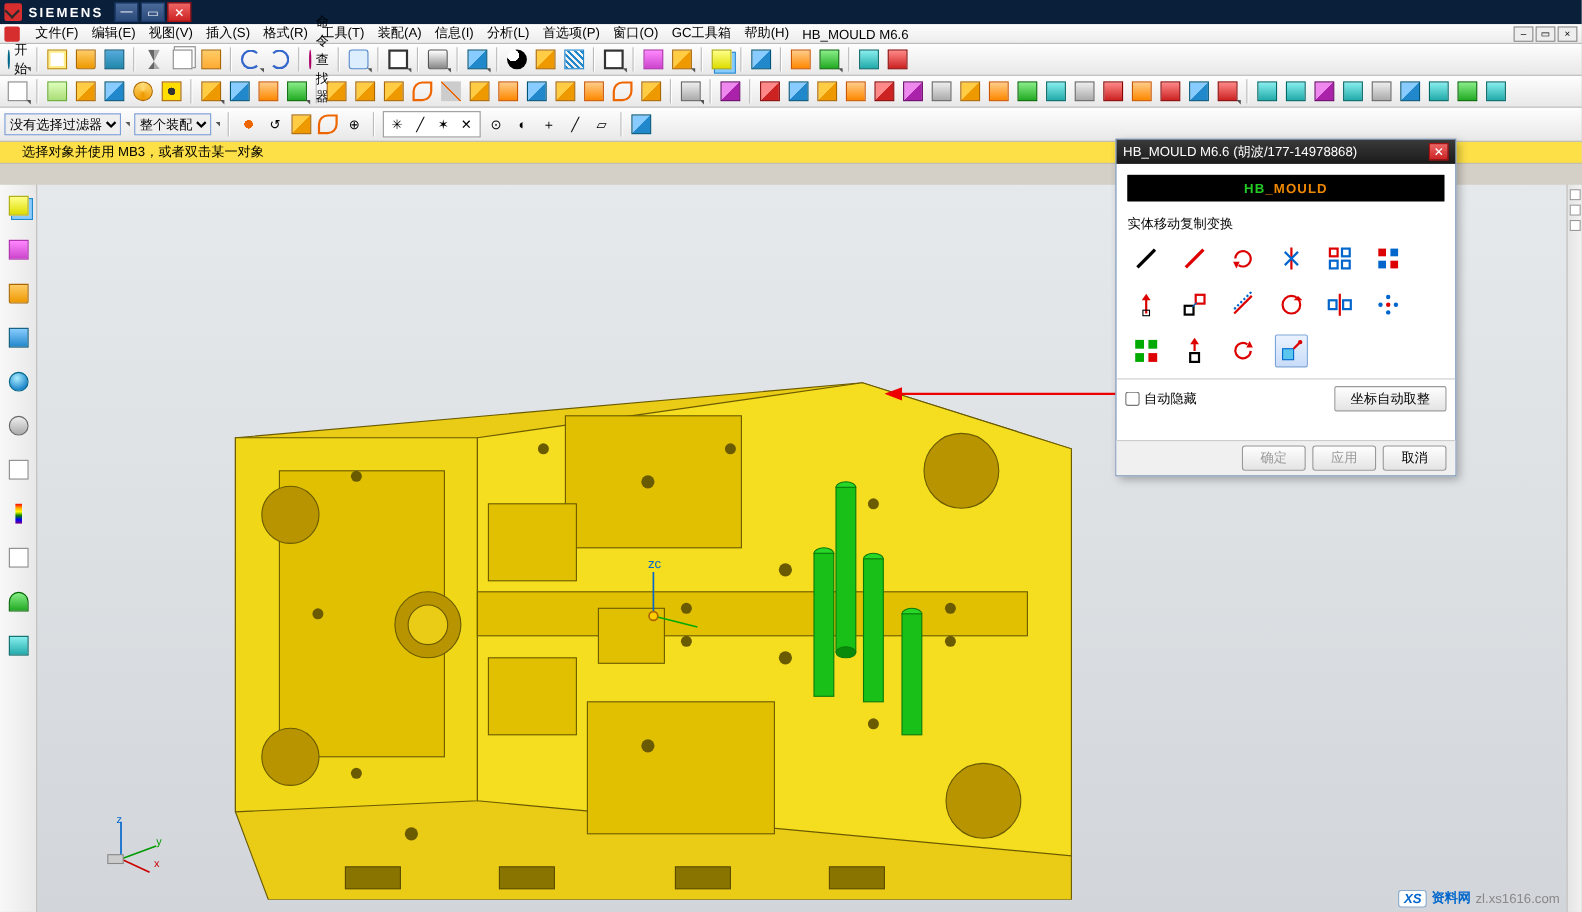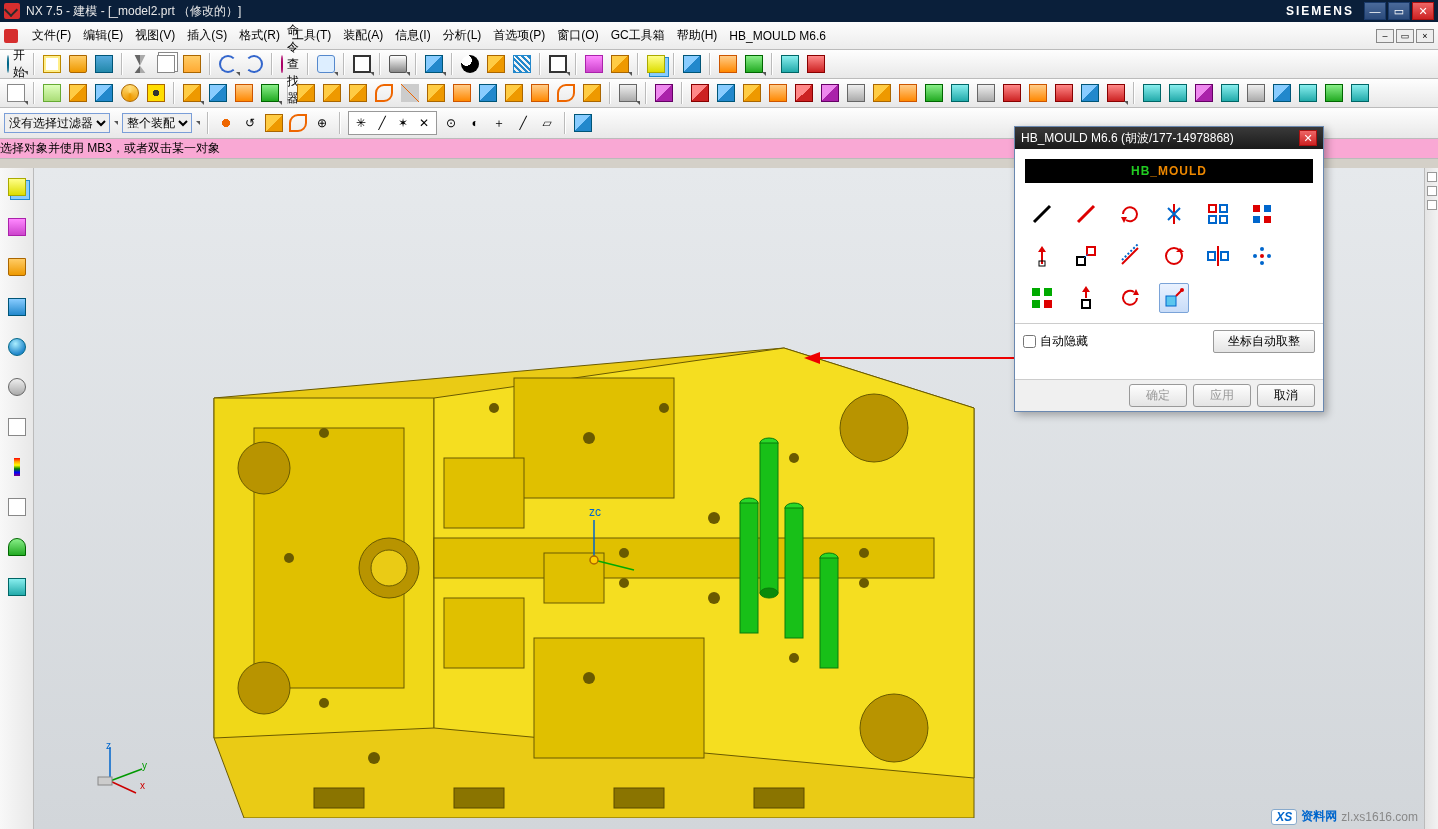--- a/index.html
+++ b/index.html
@@ -9,21 +9,21 @@
 .titlebar { height: 22px; background: linear-gradient(to bottom, #0a1f3a, #0a1f3a); display: flex; align-items: center; padding: 0 4px; color: #fff; }
 .titlebar .app-icon { width: 16px; height: 16px; background: #d62e2e; border-radius: 2px; margin-right: 6px; position: relative; }
 .titlebar .app-icon::after { content: ""; position: absolute; left: 2px; top: 2px; width: 8px; height: 8px; border: 2px solid #2a2a2a; border-top: none; border-right: none; transform: rotate(-45deg); }
 .titlebar .title-text { flex: 1; font-size: 12px; color: #e8e8e8; }
 .titlebar .brand { color: #fff; font-weight: bold; letter-spacing: 2px; margin-right: 10px; }
 .titlebar .win-btns { display: flex; gap: 2px; }
 .winbtn { width: 22px; height: 18px; background: linear-gradient(#4a6a9a,#2b4a7a); border: 1px solid #1a3a6a; display: flex; align-items: center; justify-content: center; color: #fff; font-size: 11px; }
 .winbtn.close { background: linear-gradient(#e66,#c22); border-color: #a11; }
 
 
-.menubar { height: 28px; background: linear-gradient(#fdfdfd,#ececec); border-bottom: 1px solid #bbb; display: flex; align-items: center; padding: 0 4px; }
+.menubar { height: 18px; background: linear-gradient(#fdfdfd,#ececec); border-bottom: 1px solid #bbb; display: flex; align-items: center; padding: 0 4px; }
 .menubar .mini-icon { width: 14px; height: 14px; margin-right: 8px; background: #d62e2e; border-radius: 2px; }
 .menubar .menu-item { padding: 2px 6px; cursor: default; }
 .menubar .right-win { margin-left: auto; display: flex; gap: 2px; }
 .menubar .right-win .mb { width: 18px; height: 14px; border: 1px solid #888; background: #eee; display:flex; align-items:center; justify-content:center; font-size:9px;}
 
 
 .toolbar { background: linear-gradient(#fefefe,#e8e8e8); border-bottom: 1px solid #bbb; display: flex; align-items: center; padding: 2px 4px; gap: 2px; min-height: 28px; flex-wrap: nowrap; }
 .tbtn { width: 24px; height: 24px; display: flex; align-items: center; justify-content: center; border: 1px solid transparent; border-radius: 2px; position: relative; }
 .tbtn .dd { position: absolute; right: -1px; bottom: -1px; width: 0; height: 0; border-left: 4px solid transparent; border-top: 4px solid #555; }
 .tsep { width: 2px; height: 22px; border-left: 1px solid #bbb; border-right: 1px solid #fff; margin: 0 3px; }
@@ -66,21 +66,21 @@
 .g-gray { background: linear-gradient(#eee,#aaa); border:1px solid #666; }
 .g-teal { background: linear-gradient(#8ee,#2aa); border:1px solid #066; }
 
 
 .filterbar { height: 26px; background: linear-gradient(#fefefe,#e8e8e8); border-bottom: 1px solid #bbb; display:flex; align-items:center; padding: 15px 4px; gap: 4px; }
 .filterbar select { height: 20px; font-size: 12px; border:1px solid #7a9ed8; }
 .snapbtn { width:20px; height:20px; display:flex;align-items:center;justify-content:center; border:1px solid transparent; }
 .snapbox { background:#fff; border:1px solid #999; padding:1px 2px; display:flex; gap:1px; }
 
 
-.promptbar { height: 20px; background: #f9a8d4; border-bottom: 1px solid #bbb; padding: 2px 0; font-size: 12px; display:flex; align-items:center; }
+.promptbar { height: 20px; background: #fde047; border-bottom: 1px solid #bbb; padding: 2px 20px; font-size: 12px; display:flex; align-items:center; }
 
 
 .main { position: absolute; top: 168px; left: 0; right: 0; bottom: 0; display: flex; }
 .left-rail { width: 34px; background: linear-gradient(to right,#f8f8f8,#e8e8e8); border-right: 1px solid #bbb; display:flex; flex-direction:column; align-items:center; padding-top:6px; gap:14px; }
 .rail-btn { width: 26px; height: 26px; display:flex; align-items:center; justify-content:center; border:1px solid transparent; border-radius:2px; }
 
 .viewport { flex: 1; position: relative; background: linear-gradient(to bottom, #e6e9ec, #d2d6da); overflow: hidden; }
 .triad { position:absolute; left:58px; bottom:30px; width:60px; height:60px; }
 .triad .ax { position:absolute; left:18px; bottom:18px; font-size:10px; }
 .triad .x { color:#c00; left:48px; bottom:8px;}
@@ -122,21 +122,20 @@
 .watermark .xs { background:#fff; border:1px solid #8ac; padding:0 4px; color:#06c; font-style:italic; font-weight:bold; border-radius:3px;}
 
 
 .ti { width:24px; height:24px; display:block; }
 </style>
 </head>
 <body>
 
 <div class="titlebar">
   <div class="app-icon"></div>
-  <div class="title-text">NX 7.5 - 建模 - [_model2.prt （修改的）]</div>
   <div class="brand">SIEMENS</div>
   <div class="win-btns">
     <div class="winbtn">—</div>
     <div class="winbtn">▭</div>
     <div class="winbtn close">✕</div>
   </div>
 </div>
 
 <div class="menubar">
   <div class="mini-icon"></div>
@@ -618,20 +617,21 @@
   <div class="dtitle">
     <span>HB_MOULD M6.6 (胡波/177-14978868)</span>
     <div class="dclose">✕</div>
   </div>
   <div class="logo">
     <span class="hb">HB</span>
       <span class="us">_</span>
       <span class="mould">MOULD</span>
   </div>
   <div class="group">
+    <div class="gt">实体移动复制变换</div>
 
     <div class="iconrow">
       <div class="ibtn">
         <svg class="ti" viewBox="0 0 24 24">
             <line x1="4" y1="20" x2="20" y2="4" stroke="#000" stroke-width="3"></line>
           </svg>
       </div>
       <div class="ibtn">
         <svg class="ti" viewBox="0 0 24 24">
             <line x1="4" y1="20" x2="20" y2="4" stroke="#d00" stroke-width="3"></line>

